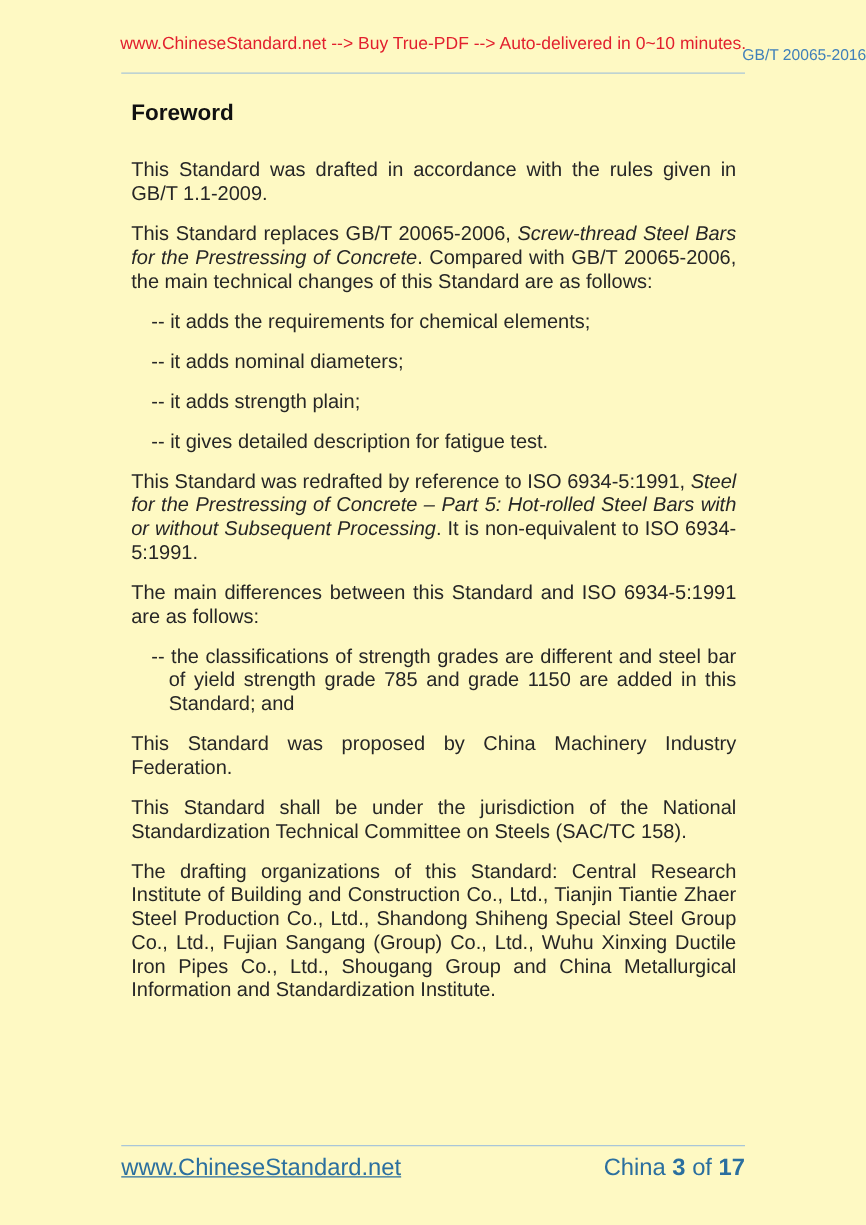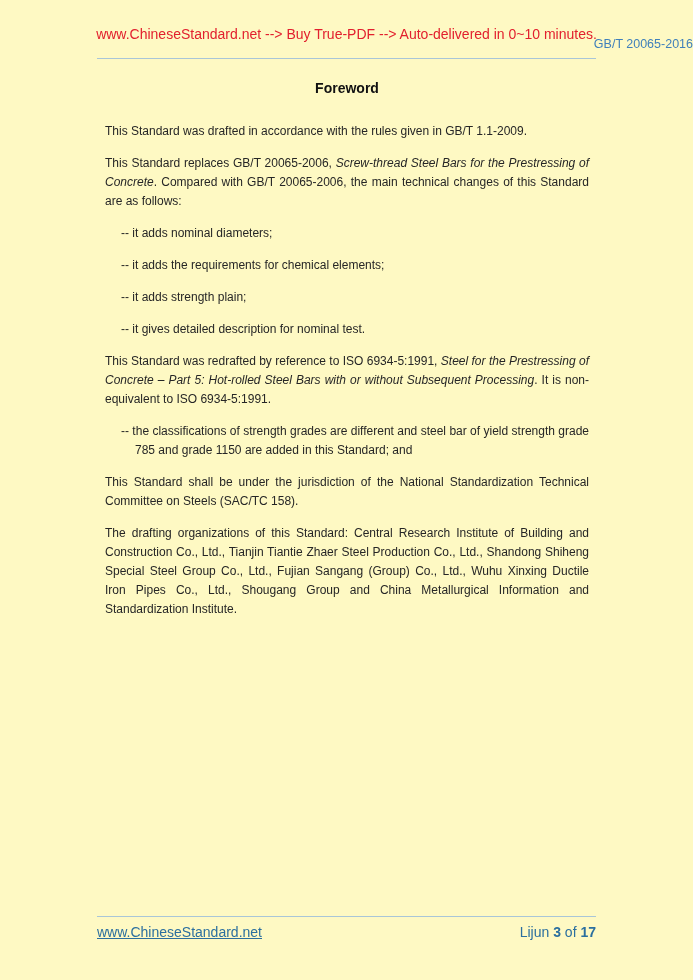--- a/index.html
+++ b/index.html
@@ -25,74 +25,75 @@
     font-size: 12.5px; color: var(--doc-blue, #4080ba);
     z-index: 1;
   }
   .rule { position: absolute; left: 97px; width: 499px; height: 1px; background: var(--rule-color, #a9c6d8); }
   .rule-top { top: 58px; }
   .rule-bottom { top: 916px; }
   
   main { position: absolute; top: 80px; left: 105px; width: 484px; }
   h1 {
     margin: 0 0 26px 0;
-    font-size: 14px; font-weight: bold; color: #111111;
-    text-align: center;
+    font-size: 18px; font-weight: bold; color: #111111;
     font-family: "Liberation Sans", sans-serif;
   }
   p {
     margin: 0 0 13px 0;
-    font-size: 12px; line-height: 19px;
+    font-size: 16px; line-height: 19px;
     text-align: justify;
   }
   .li { padding-left: 30px; text-indent: -14px; }
   .i { font-style: italic; }
   
   .footer-row {
     position: absolute; top: 924px; left: 97px; width: 499px;
     display: flex; justify-content: space-between; align-items: baseline;
-    font-size: 14px; color: var(--footer-blue, #2b6f9f);
+    font-size: 19px; color: var(--footer-blue, #2b6f9f);
   }
   .site-link { color: var(--footer-blue, #2b6f9f); text-decoration: underline; cursor: pointer; }
   .page-info b { font-weight: bold; }
 </style>
 </head>
 <body>
 
 <div class="page">
 
   <div class="promo">www.ChineseStandard.net --&gt; Buy True-PDF --&gt; Auto-delivered in 0~10 minutes.</div>
   <div class="docnum">GB/T 20065-2016</div>
   <div class="rule rule-top"></div>
 
   <main>
     <h1>Foreword</h1>
 
     <p>This Standard was drafted in accordance with the rules given in GB/T 1.1-2009.</p>
 
     <p><span>This Standard replaces GB/T 20065-2006, </span><span class="i">Screw-thread Steel Bars for the Prestressing of Concrete</span><span>. Compared with GB/T 20065-2006, the main technical changes of this Standard are as follows:</span></p>
 
+    <p class="li">-- it adds the requirements for chemical elements;</p>
     <p class="li">-- it adds nominal diameters;</p>
-    <p class="li">-- it adds the requirements for chemical elements;</p>
     <p class="li">-- it adds strength plain;</p>
-    <p class="li">-- it gives detailed description for nominal test.</p>
+    <p class="li">-- it gives detailed description for fatigue test.</p>
 
     <p><span>This Standard was redrafted by reference to ISO 6934-5:1991, </span><span class="i">Steel for the Prestressing of Concrete – Part 5: Hot-rolled Steel Bars with or without Subsequent Processing</span><span>. It is non-equivalent to ISO 6934-5:1991.</span></p>
 
+    <p>The main differences between this Standard and ISO 6934-5:1991 are as follows:</p>
 
     <p class="li">-- the classifications of strength grades are different and steel bar of yield strength grade 785 and grade 1150 are added in this Standard; and</p>
 
+    <p>This Standard was proposed by China Machinery Industry Federation.</p>
     <p>This Standard shall be under the jurisdiction of the National Standardization Technical Committee on Steels (SAC/TC 158).</p>
     <p>The drafting organizations of this Standard: Central Research Institute of Building and Construction Co., Ltd., Tianjin Tiantie Zhaer Steel Production Co., Ltd., Shandong Shiheng Special Steel Group Co., Ltd., Fujian Sangang (Group) Co., Ltd., Wuhu Xinxing Ductile Iron Pipes Co., Ltd., Shougang Group and China Metallurgical Information and Standardization Institute.</p>
   </main>
 
   <div class="rule rule-bottom"></div>
   <div class="footer-row">
     <a class="site-link">www.ChineseStandard.net</a>
     <div class="page-info">
-      <span>Lijun</span>
+      <span>China</span>
       <b>3</b>
       <span>of</span>
       <b>17</b>
     </div>
   </div>
 
 </div>
 
 </body></html>

